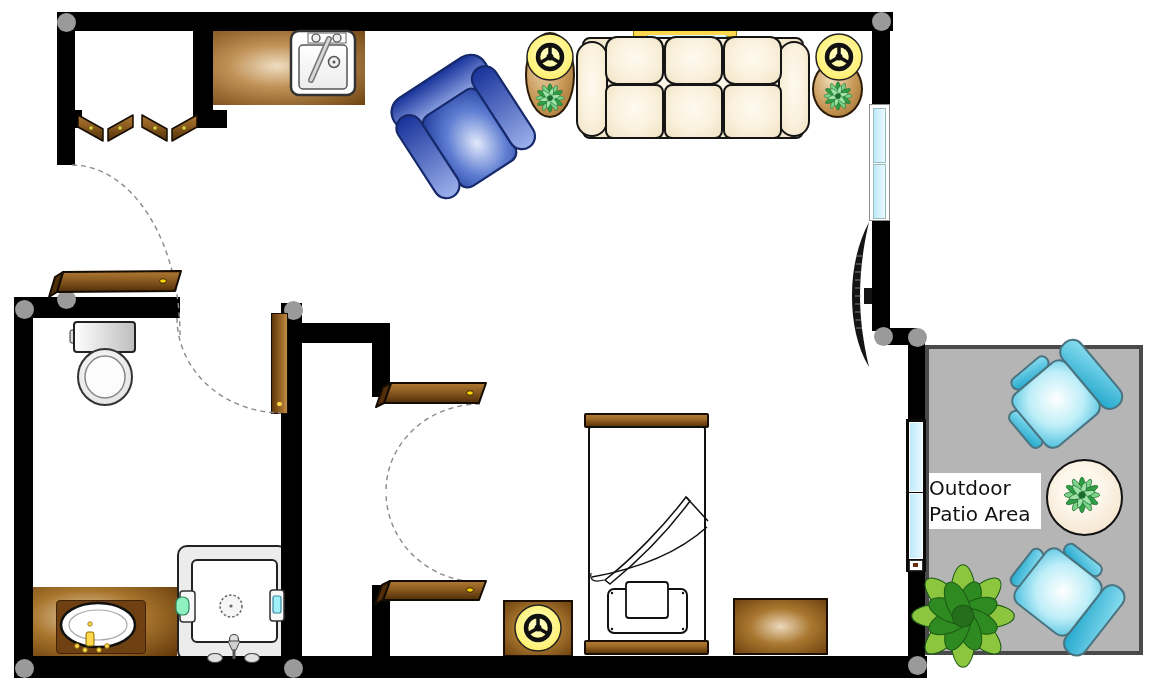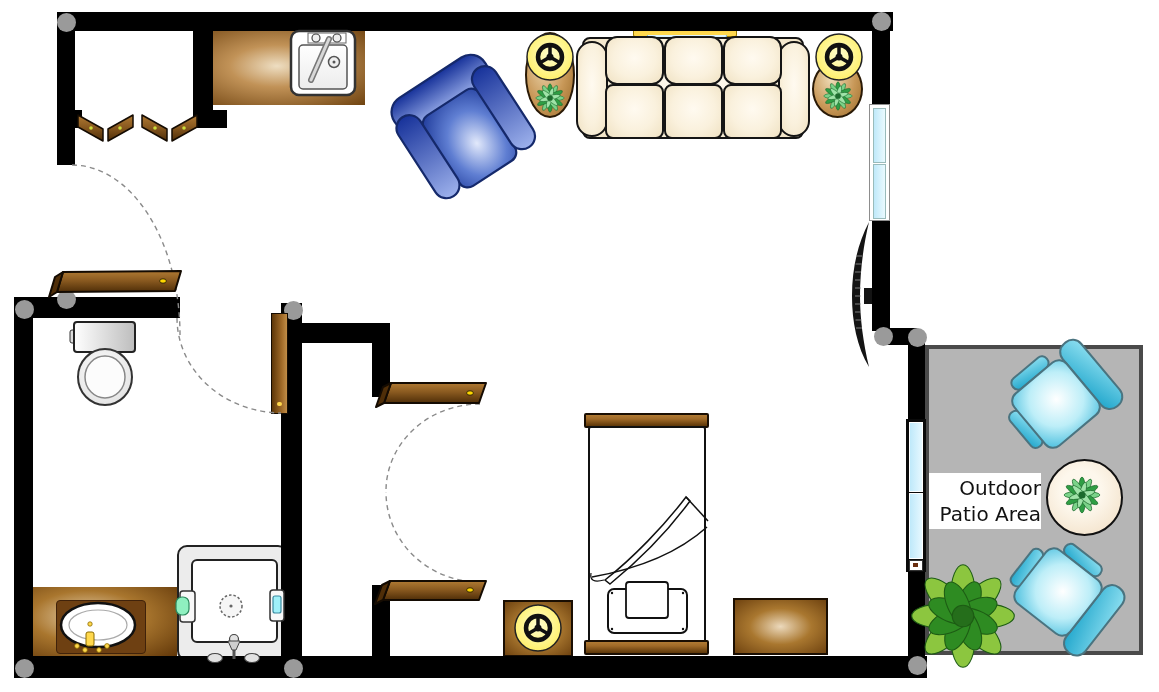--- a/index.html
+++ b/index.html
@@ -5,21 +5,21 @@
   html,body{margin:0;padding:0;background:#fff;}
   .canvas{position:relative;width:1159px;height:692px;background:var(--c-floor,#fff);overflow:hidden;
           font-family:"DejaVu Sans","Liberation Sans",sans-serif;}
   .wall{position:absolute;background:var(--c-wall,#000);z-index:2;}
   .post{position:absolute;width:19px;height:19px;border-radius:50%;background:var(--c-post,#9a9a9a);z-index:3;}
   .furn{position:absolute;z-index:1;}
   .counter{background:radial-gradient(ellipse at 42% 48%, #eedec2 0%, #c19257 38%, var(--c-counter_edge,#6f4310) 100%);}
   .patio{position:absolute;left:925px;top:345px;width:218px;height:310px;box-sizing:border-box;
          background:var(--c-patio_floor,#b5b5b5);border:4px solid var(--c-patio_border,#4a4a4a);z-index:1;}
   .patio-label{position:absolute;left:929px;top:473px;width:112px;height:56px;background:#fff;z-index:2;
-         display:flex;flex-direction:column;align-items:flex-end;justify-content:center;
+         display:flex;flex-direction:column;align-items:flex-start;justify-content:center;
          font-size:20px;line-height:26px;color:#111;}
   .patio-table{position:absolute;left:1046px;top:459px;width:73px;height:73px;border-radius:50%;z-index:2;
          background:radial-gradient(circle at 45% 40%, #fdf7ec 35%, #f0dcc0 100%);border:2.5px solid #111;}
   .window{position:absolute;background:#fff;border:1.5px solid #8d8d8d;box-sizing:border-box;z-index:3;}
   .pane{position:absolute;left:3px;width:11px;background:linear-gradient(90deg,var(--c-glass_blue,#bfe9fa),#eafaff);border:1px solid #9bb;}
   .slider{position:absolute;left:906px;top:419px;width:20px;height:153px;background:#0a0a0a;z-index:3;}
   .slider .pane{left:3px;width:12px;background:linear-gradient(90deg,var(--c-glass_blue,#bfe9fa),#e6f8ff);border:1px solid #fff;}
   .handle{position:absolute;left:3px;top:141px;width:12px;height:9px;background:#fff;border:1px solid #333;}
   .handle .mark{position:absolute;left:3px;top:2px;width:5px;height:4px;background:#6b2f10;}
   .boardwood{background:linear-gradient(180deg,#b07a33 0%,var(--c-wood_light,#a06a28) 35%,var(--c-wood_dark,#5c3608) 100%);

